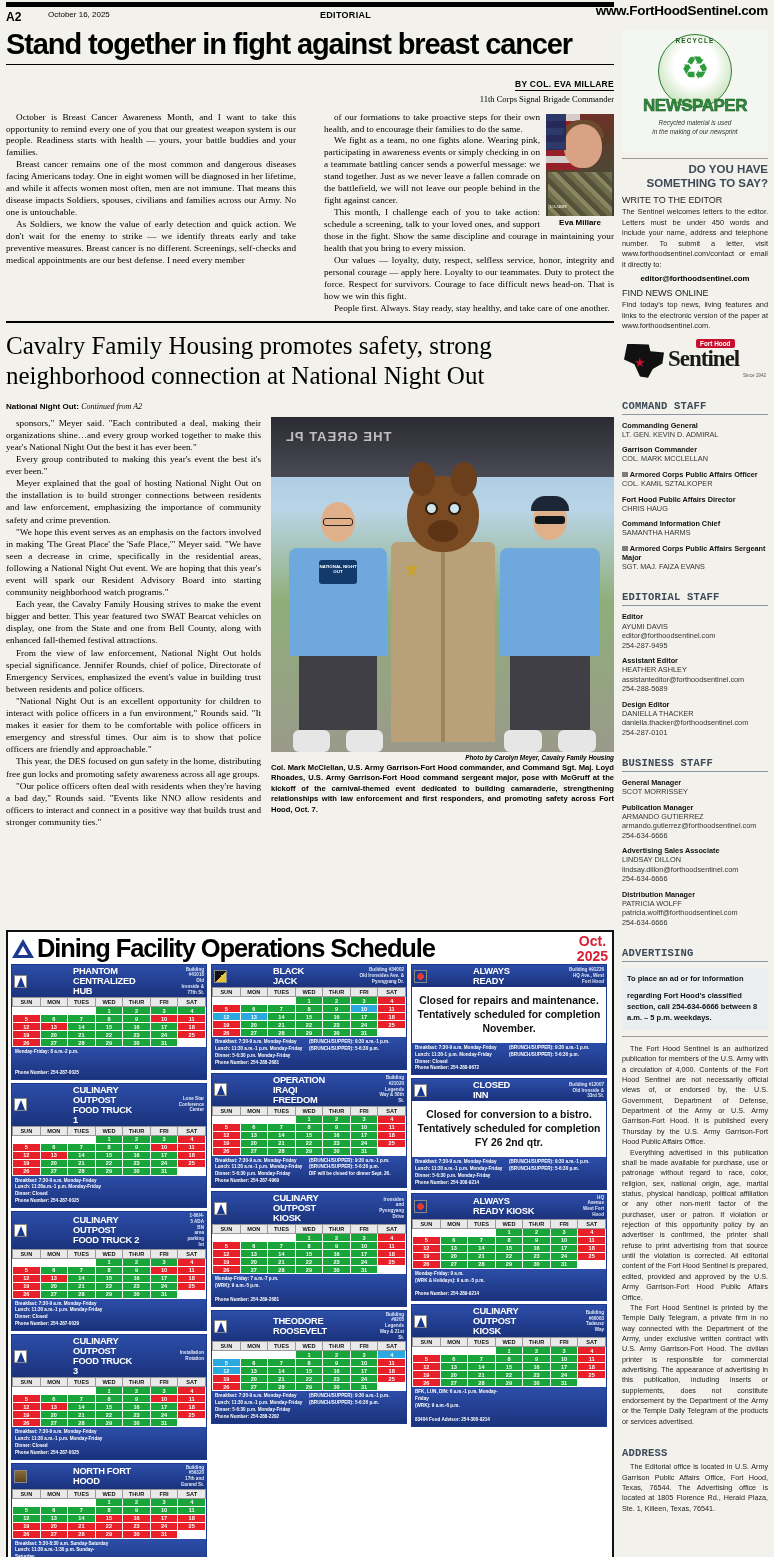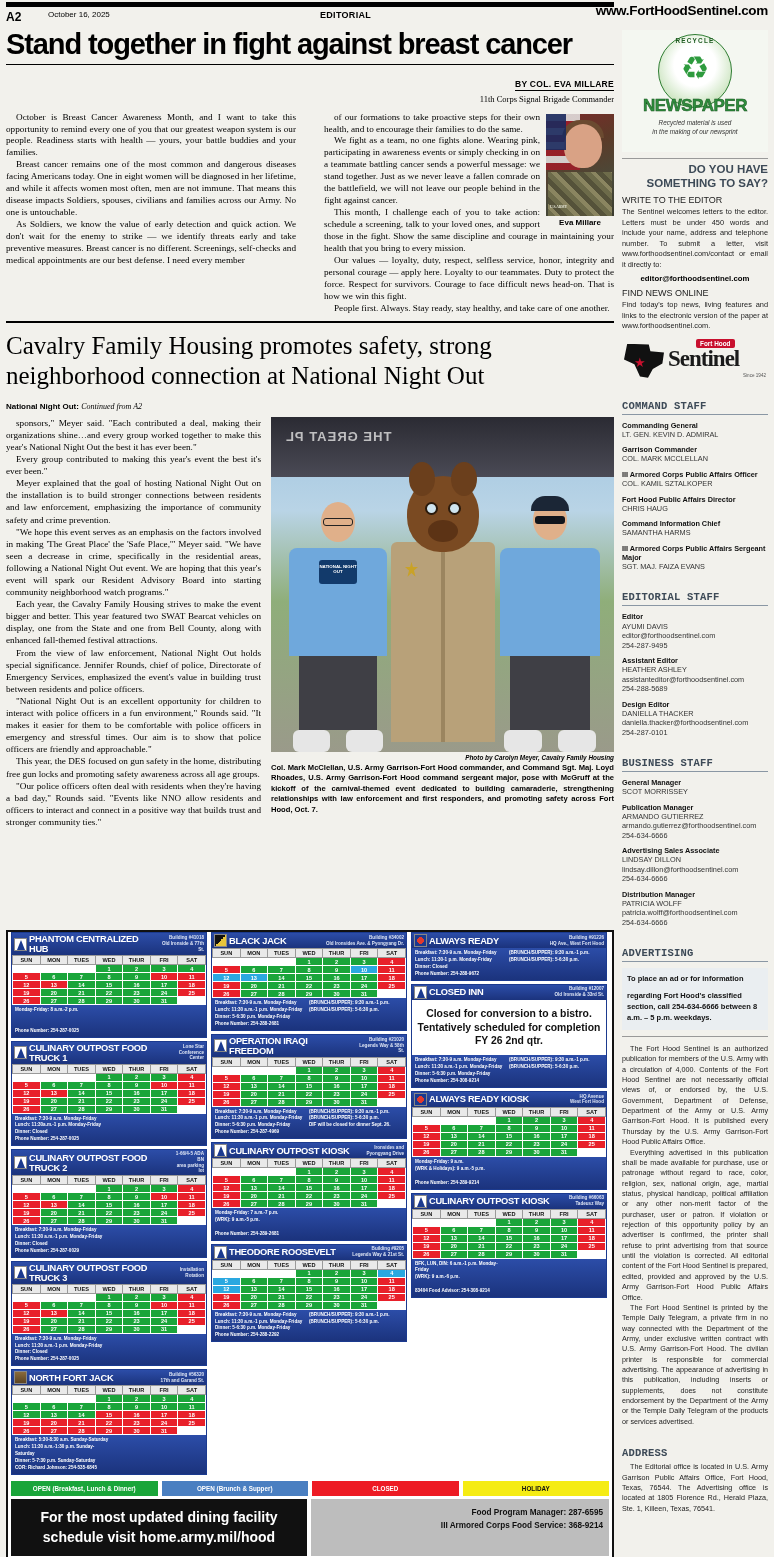--- a/index.html
+++ b/index.html
@@ -122,21 +122,21 @@
   .tri-logo{width:22px;height:22px;position:relative;flex:0 0 auto;}
   .tri-logo::before{content:"";position:absolute;left:0;top:1px;width:0;height:0;border-left:11px solid transparent;border-right:11px solid transparent;border-bottom:19px solid #1b3a8f;}
   .tri-logo::after{content:"";position:absolute;left:6px;top:8px;width:0;height:0;border-left:5px solid transparent;border-right:5px solid transparent;border-bottom:9px solid #fff;}
   .dine-title{font-size:25.5px;font-weight:bold;letter-spacing:-1.1px;margin-left:3px;}
   .dine-mo{margin-left:auto;text-align:center;line-height:1.02;}
   .dine-mo .m{font-size:14px;font-weight:bold;color:#d81e33;}
   .dine-mo .y{font-size:14px;font-weight:bold;color:#d81e33;}
   .grid3{display:flex;gap:4px;padding:0 3px 3px;}
   .gcol{width:196px;}
   .card{margin-bottom:3px;border:1px solid #1b3a8f;}
-  .card-hd{display:flex;align-items:center;background:linear-gradient(#2c4da8,#1b337d);padding:1px 2px;}
+  .card-hd{display:flex;align-items:center;background:linear-gradient(#2c4da8,#1b337d);padding:1px 2px;gap:44px;}
   .card-ic{width:13px;height:13px;flex:0 0 auto;margin-right:2px;position:relative;background:#fff;border:.5px solid #888;}
   .ic-tri::after{content:"";position:absolute;left:2px;top:1px;width:0;height:0;border-left:4.5px solid transparent;border-right:4.5px solid transparent;border-bottom:10px solid #1b3a8f;}
   .ic-bj{background:linear-gradient(135deg,#111 50%,#e8c53b 50%);}
   .ic-ar{background:radial-gradient(circle,#e03a2e 42%,#1b3a8f 43%);}
   .ic-nfh{background:linear-gradient(#8a6a3a,#5c4422);}
   .card-nm{color:#fff;font-size:9.3px;font-weight:bold;letter-spacing:-.3px;}
   .card-bldg{margin-left:auto;text-align:right;color:#dfe6f5;font-size:4.6px;font-weight:bold;line-height:1.25;}
   table.cal{width:100%;border-collapse:collapse;table-layout:fixed;}
   table.cal th{background:#e9e9e9;border:.5px solid #999;font-size:5.6px;font-weight:bold;color:#111;padding:1px 0;text-align:center;}
   table.cal td{border:.5px solid #fff;font-size:5.6px;font-weight:bold;color:#fff;text-align:center;height:8px;padding:0;}
@@ -369,20 +369,28 @@
       </div>
 
       <div class="sec-head" style="border-bottom:none;">ADDRESS</div>
       <div class="legal" style="margin-top:1px;">
         <p>The Editorial office is located in U.S. Army Garrison Public Affairs Office, Fort Hood, Texas, 76544. The Advertising office is located at 1805 Florence Rd., Herald Plaza, Ste. 1, Killeen, Texas, 76541.</p>
       </div>
     </div>
   </div>
 
   <div class="dining">
+    <div class="dine-head">
+      <div class="tri-logo"></div>
+      <div class="dine-title">Dining Facility Operations Schedule</div>
+      <div class="dine-mo">
+        <div class="m">Oct.</div>
+        <div class="y">2025</div>
+      </div>
+    </div>
 
     <div class="grid3">
       <div class="gcol" id="dcol0">
           <div class="card">
             <div class="card-hd">
               <div class="card-ic ic-tri"></div>
               <div class="card-nm">PHANTOM CENTRALIZED HUB</div>
               <div class="card-bldg"><span>Building #41018</span><br><span>Old Ironside &amp; 77th St.</span></div>
             </div>
             <table class="cal">
@@ -671,21 +679,21 @@
                 <div>Lunch: 11:30 a.m.-1 p.m. Monday-Friday</div>
                 <div>Dinner: Closed</div>
                 <div>Phone Number: 254-287-0025</div>
               </div>
               <div class="ft-b"></div>
             </div>
           </div>
           <div class="card">
             <div class="card-hd">
               <div class="card-ic ic-nfh"></div>
-              <div class="card-nm">NORTH FORT JACK</div>
+              <div class="card-nm">NORTH FORT HOOD</div>
               <div class="card-bldg"><span>Building #56320</span><br><span>17th and Garand St.</span></div>
             </div>
             <table class="cal">
               <tbody>
                 <tr>
                   <th>SUN</th>
                   <th>MON</th>
                   <th>TUES</th>
                   <th>WED</th>
                   <th>THUR</th>
@@ -1058,20 +1066,21 @@
             </div>
           </div>
         </div>
       <div class="gcol" id="dcol2">
           <div class="card">
             <div class="card-hd">
               <div class="card-ic ic-ar"></div>
               <div class="card-nm">ALWAYS READY</div>
               <div class="card-bldg"><span>Building #91226</span><br><span>HQ Ave., West Fort Hood</span></div>
             </div>
+            <div class="notice">Closed for repairs and maintenance. Tentatively scheduled for completion November.</div>
             <div class="card-ft">
               <div class="ft-a">
                 <div>Breakfast: 7:30-9 a.m. Monday-Friday</div>
                 <div>Lunch: 11:30-1 p.m. Monday-Friday</div>
                 <div>Dinner: Closed</div>
                 <div>Phone Number: 254-288-9672</div>
               </div>
               <div class="ft-b">
                 <div>(BRUNCH/SUPPER): 9:30 a.m.-1 p.m.</div>
                 <div>(BRUNCH/SUPPER): 5-6:30 p.m.</div>

